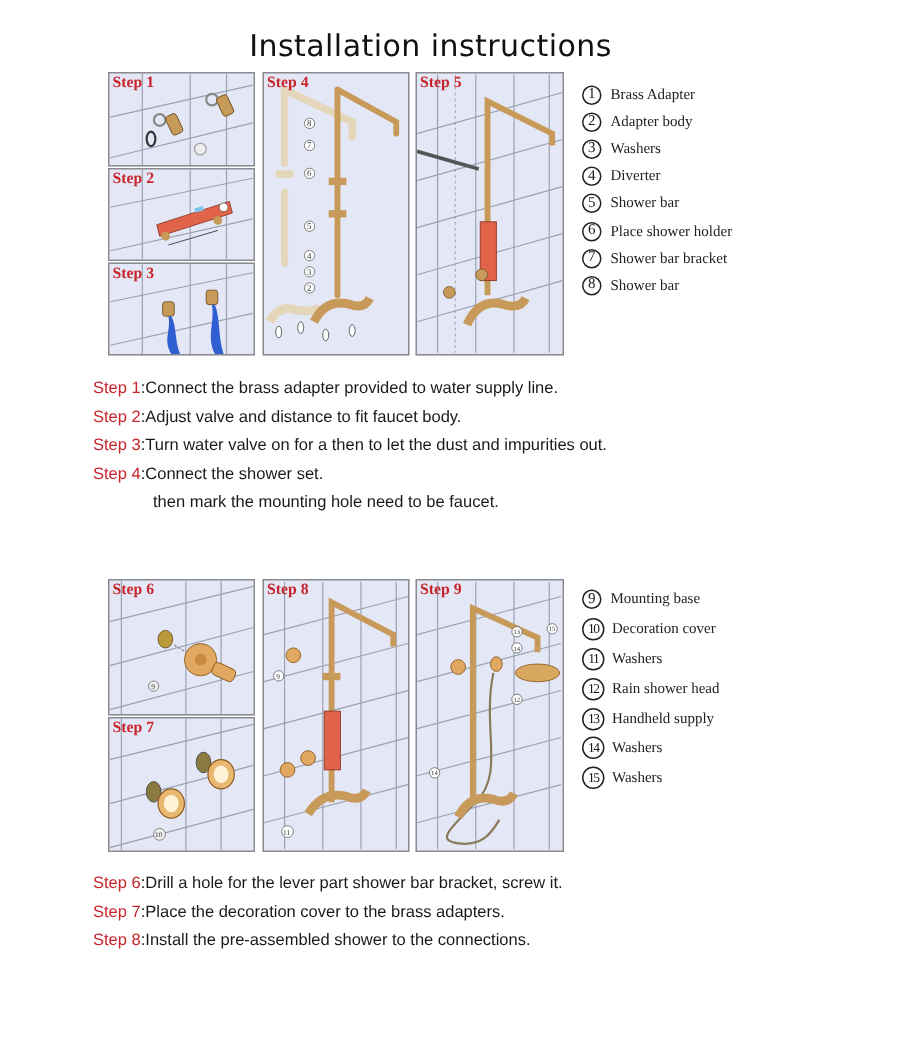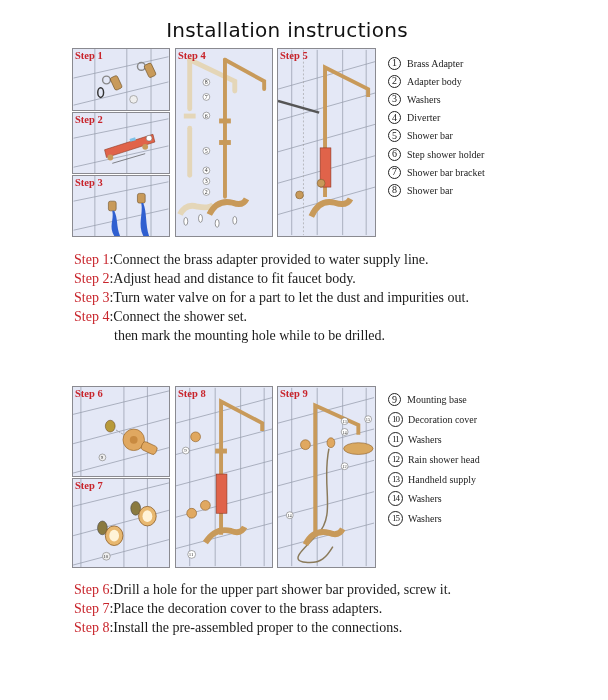--- a/index.html
+++ b/index.html
@@ -6,21 +6,21 @@
   body { width:608px; height:700px; position:relative; overflow:hidden; font-family:"Liberation Serif", serif; color:#1a1a1a; }
   .title { position:absolute; left:0; width:574px; top:18px; text-align:center; font-family:"DejaVu Sans", sans-serif; font-size:20px; letter-spacing:0.3px; color:#111; }
   .panel { position:absolute; background:#e4e8f6; border:1.5px solid #8a8a90; box-sizing:border-box; overflow:hidden; }
   .panel svg { position:absolute; left:0; top:0; width:100%; height:100%; }
   .plabel { position:absolute; left:2px; top:1px; font-family:"Liberation Serif", serif; font-weight:bold; font-size:10.5px; color:#c8242b; z-index:2; }
   .legend { position:absolute; left:388px; }
   .legend-item { display:flex; align-items:center; height:18.2px; }
   .num { display:inline-flex; align-items:center; justify-content:center; width:13px; height:13px; border:1.2px solid #222; border-radius:50%; font-size:10px; font-family:"Liberation Serif", serif; margin-right:6px; box-sizing:border-box; line-height:1; }
   .num.two { width:15px; height:15px; font-size:9px; letter-spacing:-1px; margin-right:5px; }
   .lg-text { font-size:10px; font-weight:normal; font-family:"Liberation Serif", serif; color:#222; }
-  .steps { position:absolute; left:74px; font-size:14px; line-height:19px; font-family:Liberation Serif, serif; color:#1a1a1a; }
+  .steps { position:absolute; left:62px; font-size:11px; line-height:19px; font-family:Liberation Sans, sans-serif; color:#1a1a1a; }
   .step-line { white-space:nowrap; }
   .step-label { color:#c8242b; }
   .indent { padding-left:40px; }
 </style>
 </head>
 <body>
 
 <div class="title">Installation instructions</div>
 
 <div class="panel" style="left:72px;top:48px;width:98px;height:63px;">
@@ -156,38 +156,38 @@
   <div class="legend-item">
       <span class="num">4</span>
       <span class="lg-text">Diverter</span>
     </div>
   <div class="legend-item">
       <span class="num">5</span>
       <span class="lg-text">Shower bar</span>
     </div>
   <div class="legend-item">
       <span class="num">6</span>
-      <span class="lg-text">Step shower holder</span>
+      <span class="lg-text">Place shower holder</span>
     </div>
   <div class="legend-item">
       <span class="num">7</span>
       <span class="lg-text">Shower bar bracket</span>
     </div>
   <div class="legend-item">
       <span class="num">8</span>
       <span class="lg-text">Shower bar</span>
     </div>
 </div>
 
 <div class="steps" style="top:250px;">
   <div class="step-line"><span class="step-label">Step 1</span><span>:Connect the brass adapter provided to water supply line.</span></div>
-  <div class="step-line"><span class="step-label">Step 2</span><span>:Adjust head and distance to fit faucet body.</span></div>
-  <div class="step-line"><span class="step-label">Step 3</span><span>:Turn water valve on for a part to let the dust  and impurities out.</span></div>
+  <div class="step-line"><span class="step-label">Step 2</span><span>:Adjust valve and distance to fit faucet body.</span></div>
+  <div class="step-line"><span class="step-label">Step 3</span><span>:Turn water valve on for a then to let the dust  and impurities out.</span></div>
   <div class="step-line"><span class="step-label">Step 4</span><span>:Connect the shower set.</span></div>
-  <div class="step-line indent">then mark the mounting hole while to be  drilled.</div>
+  <div class="step-line indent">then mark the mounting hole need to be  faucet.</div>
 </div>
 
 <div class="panel" style="left:72px;top:386px;width:98px;height:91px;">
   <span class="plabel">Step 6</span>
   <svg viewBox="0 0 98 91">
     <g stroke="#9aa0b0" stroke-width="0.8" fill="none">
       <line x1="8" y1="0" x2="8" y2="91"></line>
         <line x1="52" y1="0" x2="52" y2="91"></line>
         <line x1="76" y1="0" x2="76" y2="91"></line>
       <line x1="0" y1="28" x2="98" y2="4"></line>
@@ -316,16 +316,16 @@
       <span class="num two">14</span>
       <span class="lg-text">Washers</span>
     </div>
   <div class="legend-item" style="height:19.8px;">
       <span class="num two">15</span>
       <span class="lg-text">Washers</span>
     </div>
 </div>
 
 <div class="steps" style="top:580px;">
-  <div class="step-line"><span class="step-label">Step 6</span><span>:Drill a hole for the upper part shower bar provided, screw it.</span></div>
+  <div class="step-line"><span class="step-label">Step 6</span><span>:Drill a hole for the lever part shower bar bracket, screw it.</span></div>
   <div class="step-line"><span class="step-label">Step 7</span><span>:Place the decoration cover to the brass adapters.</span></div>
-  <div class="step-line"><span class="step-label">Step 8</span><span>:Install the pre-assembled proper to the connections.</span></div>
+  <div class="step-line"><span class="step-label">Step 8</span><span>:Install the pre-assembled shower to the connections.</span></div>
 </div>
 
 </body></html>

